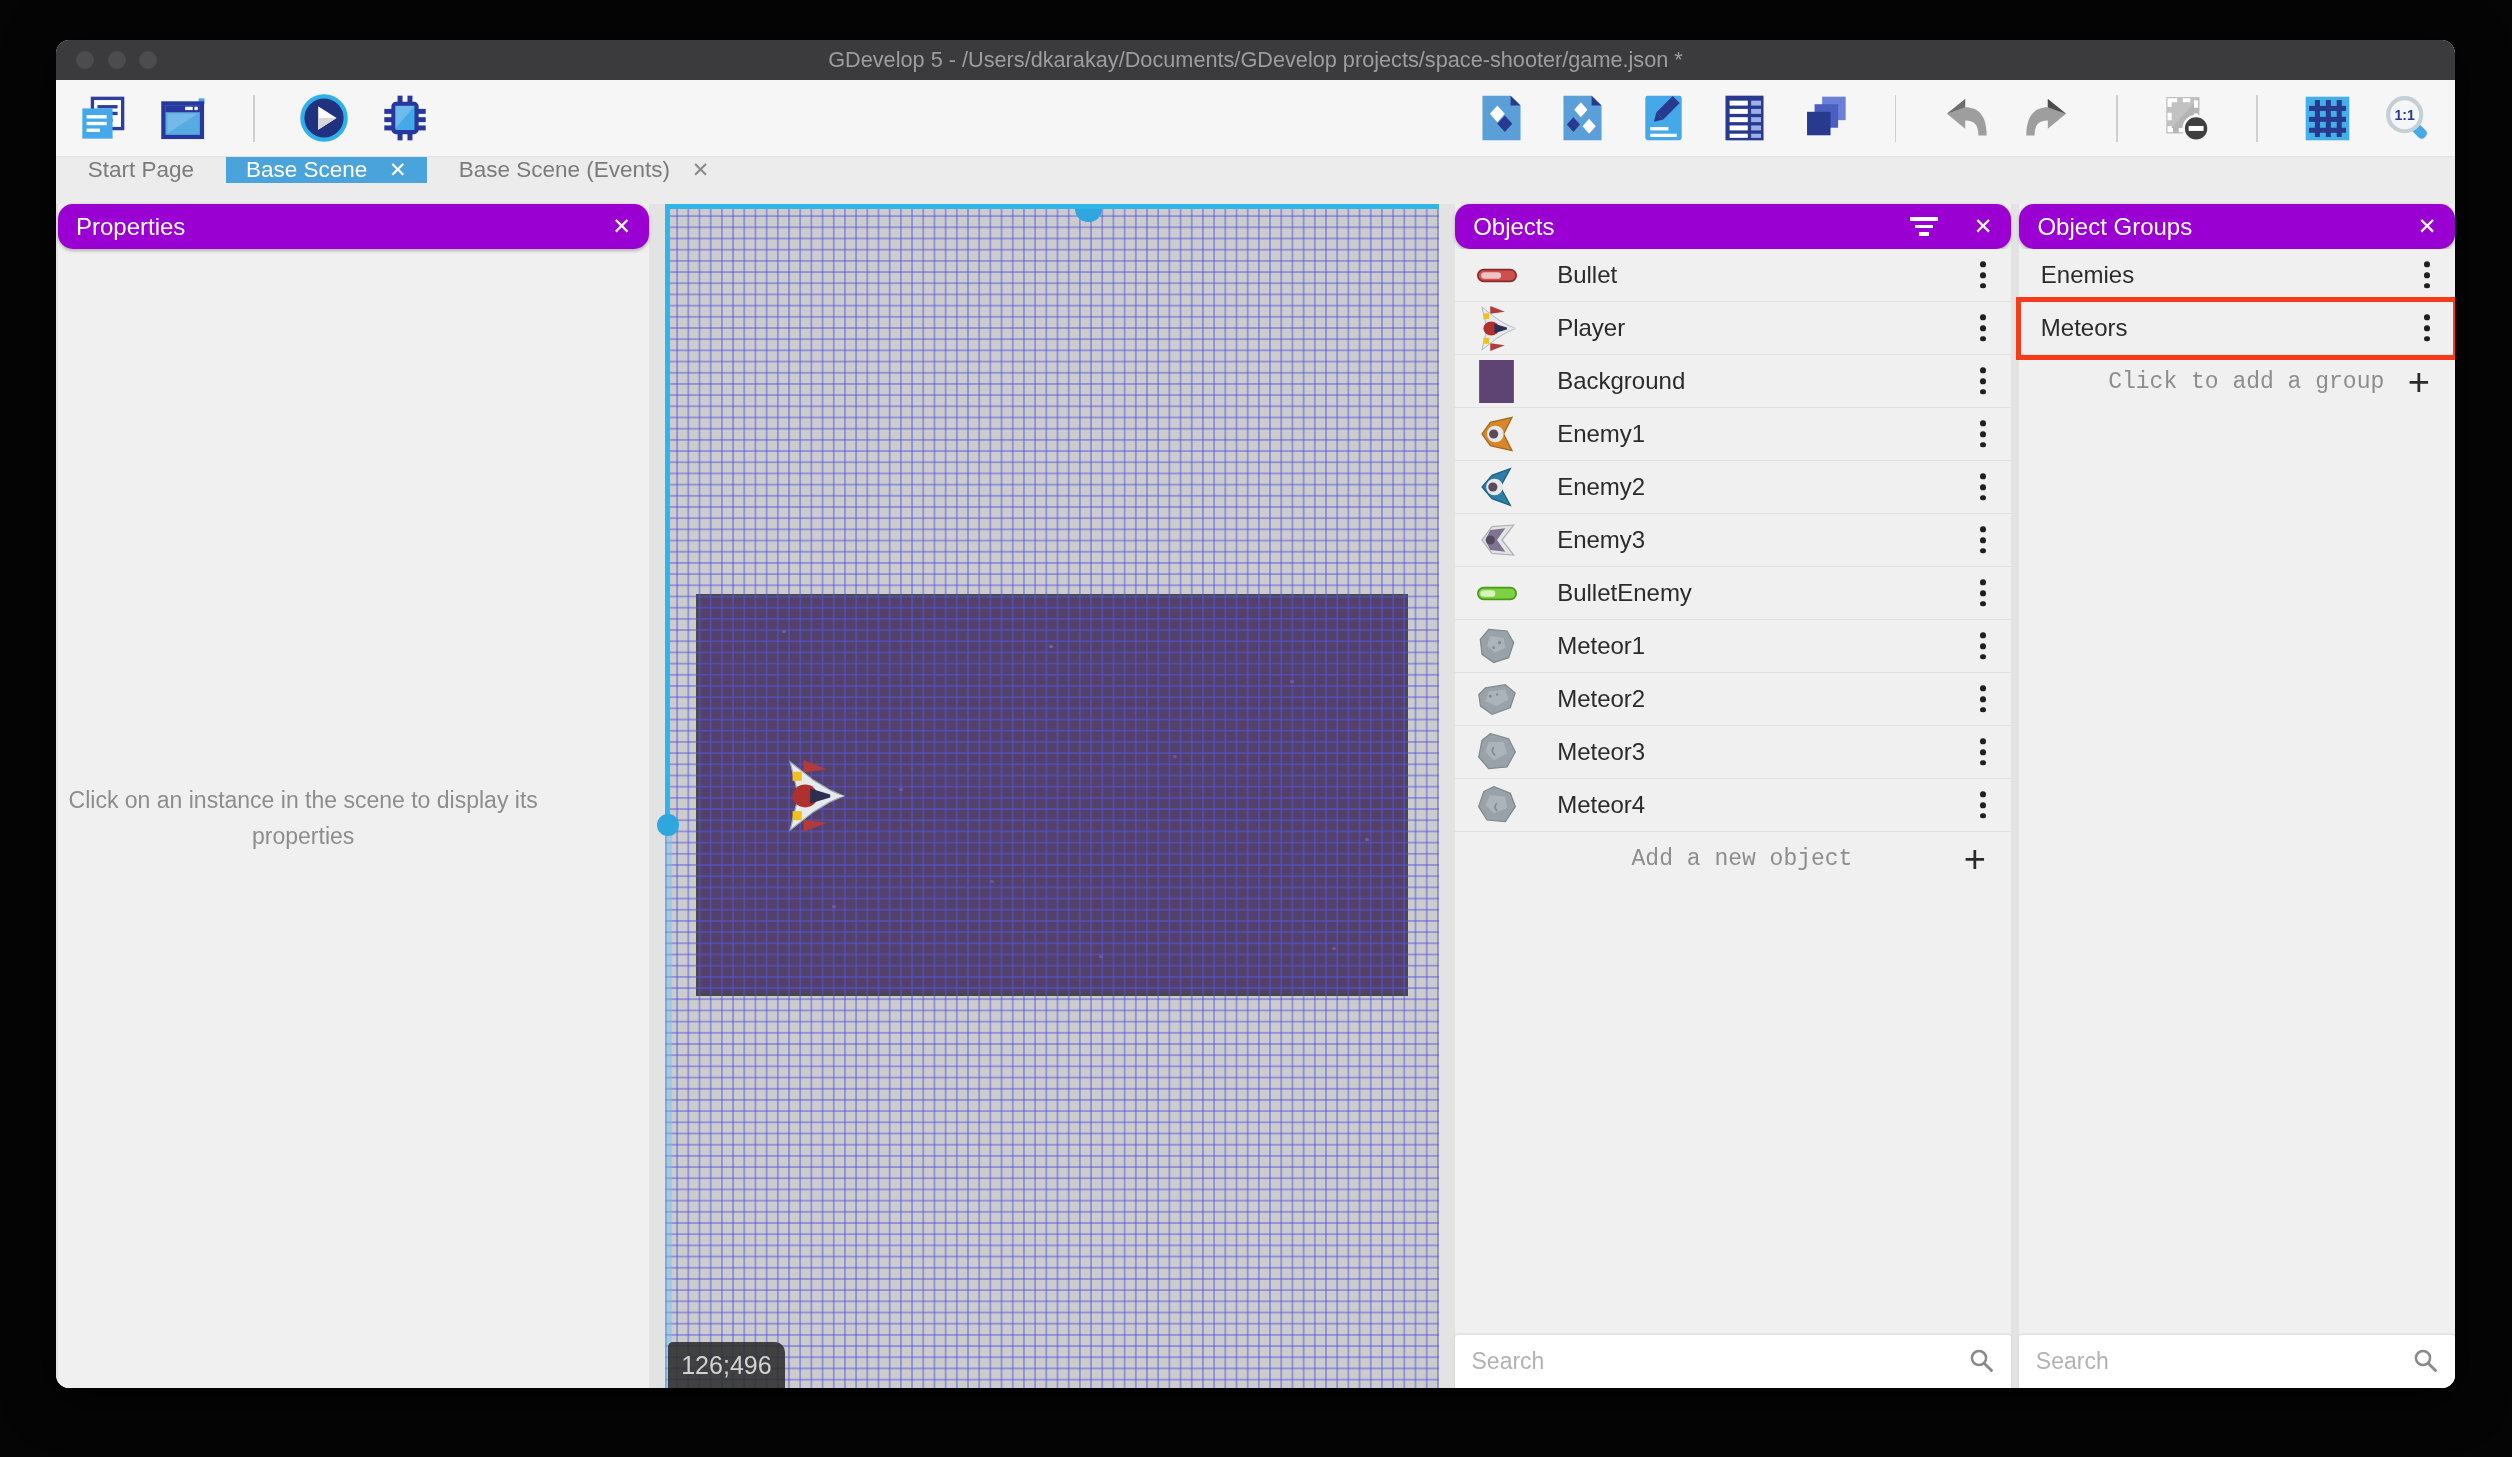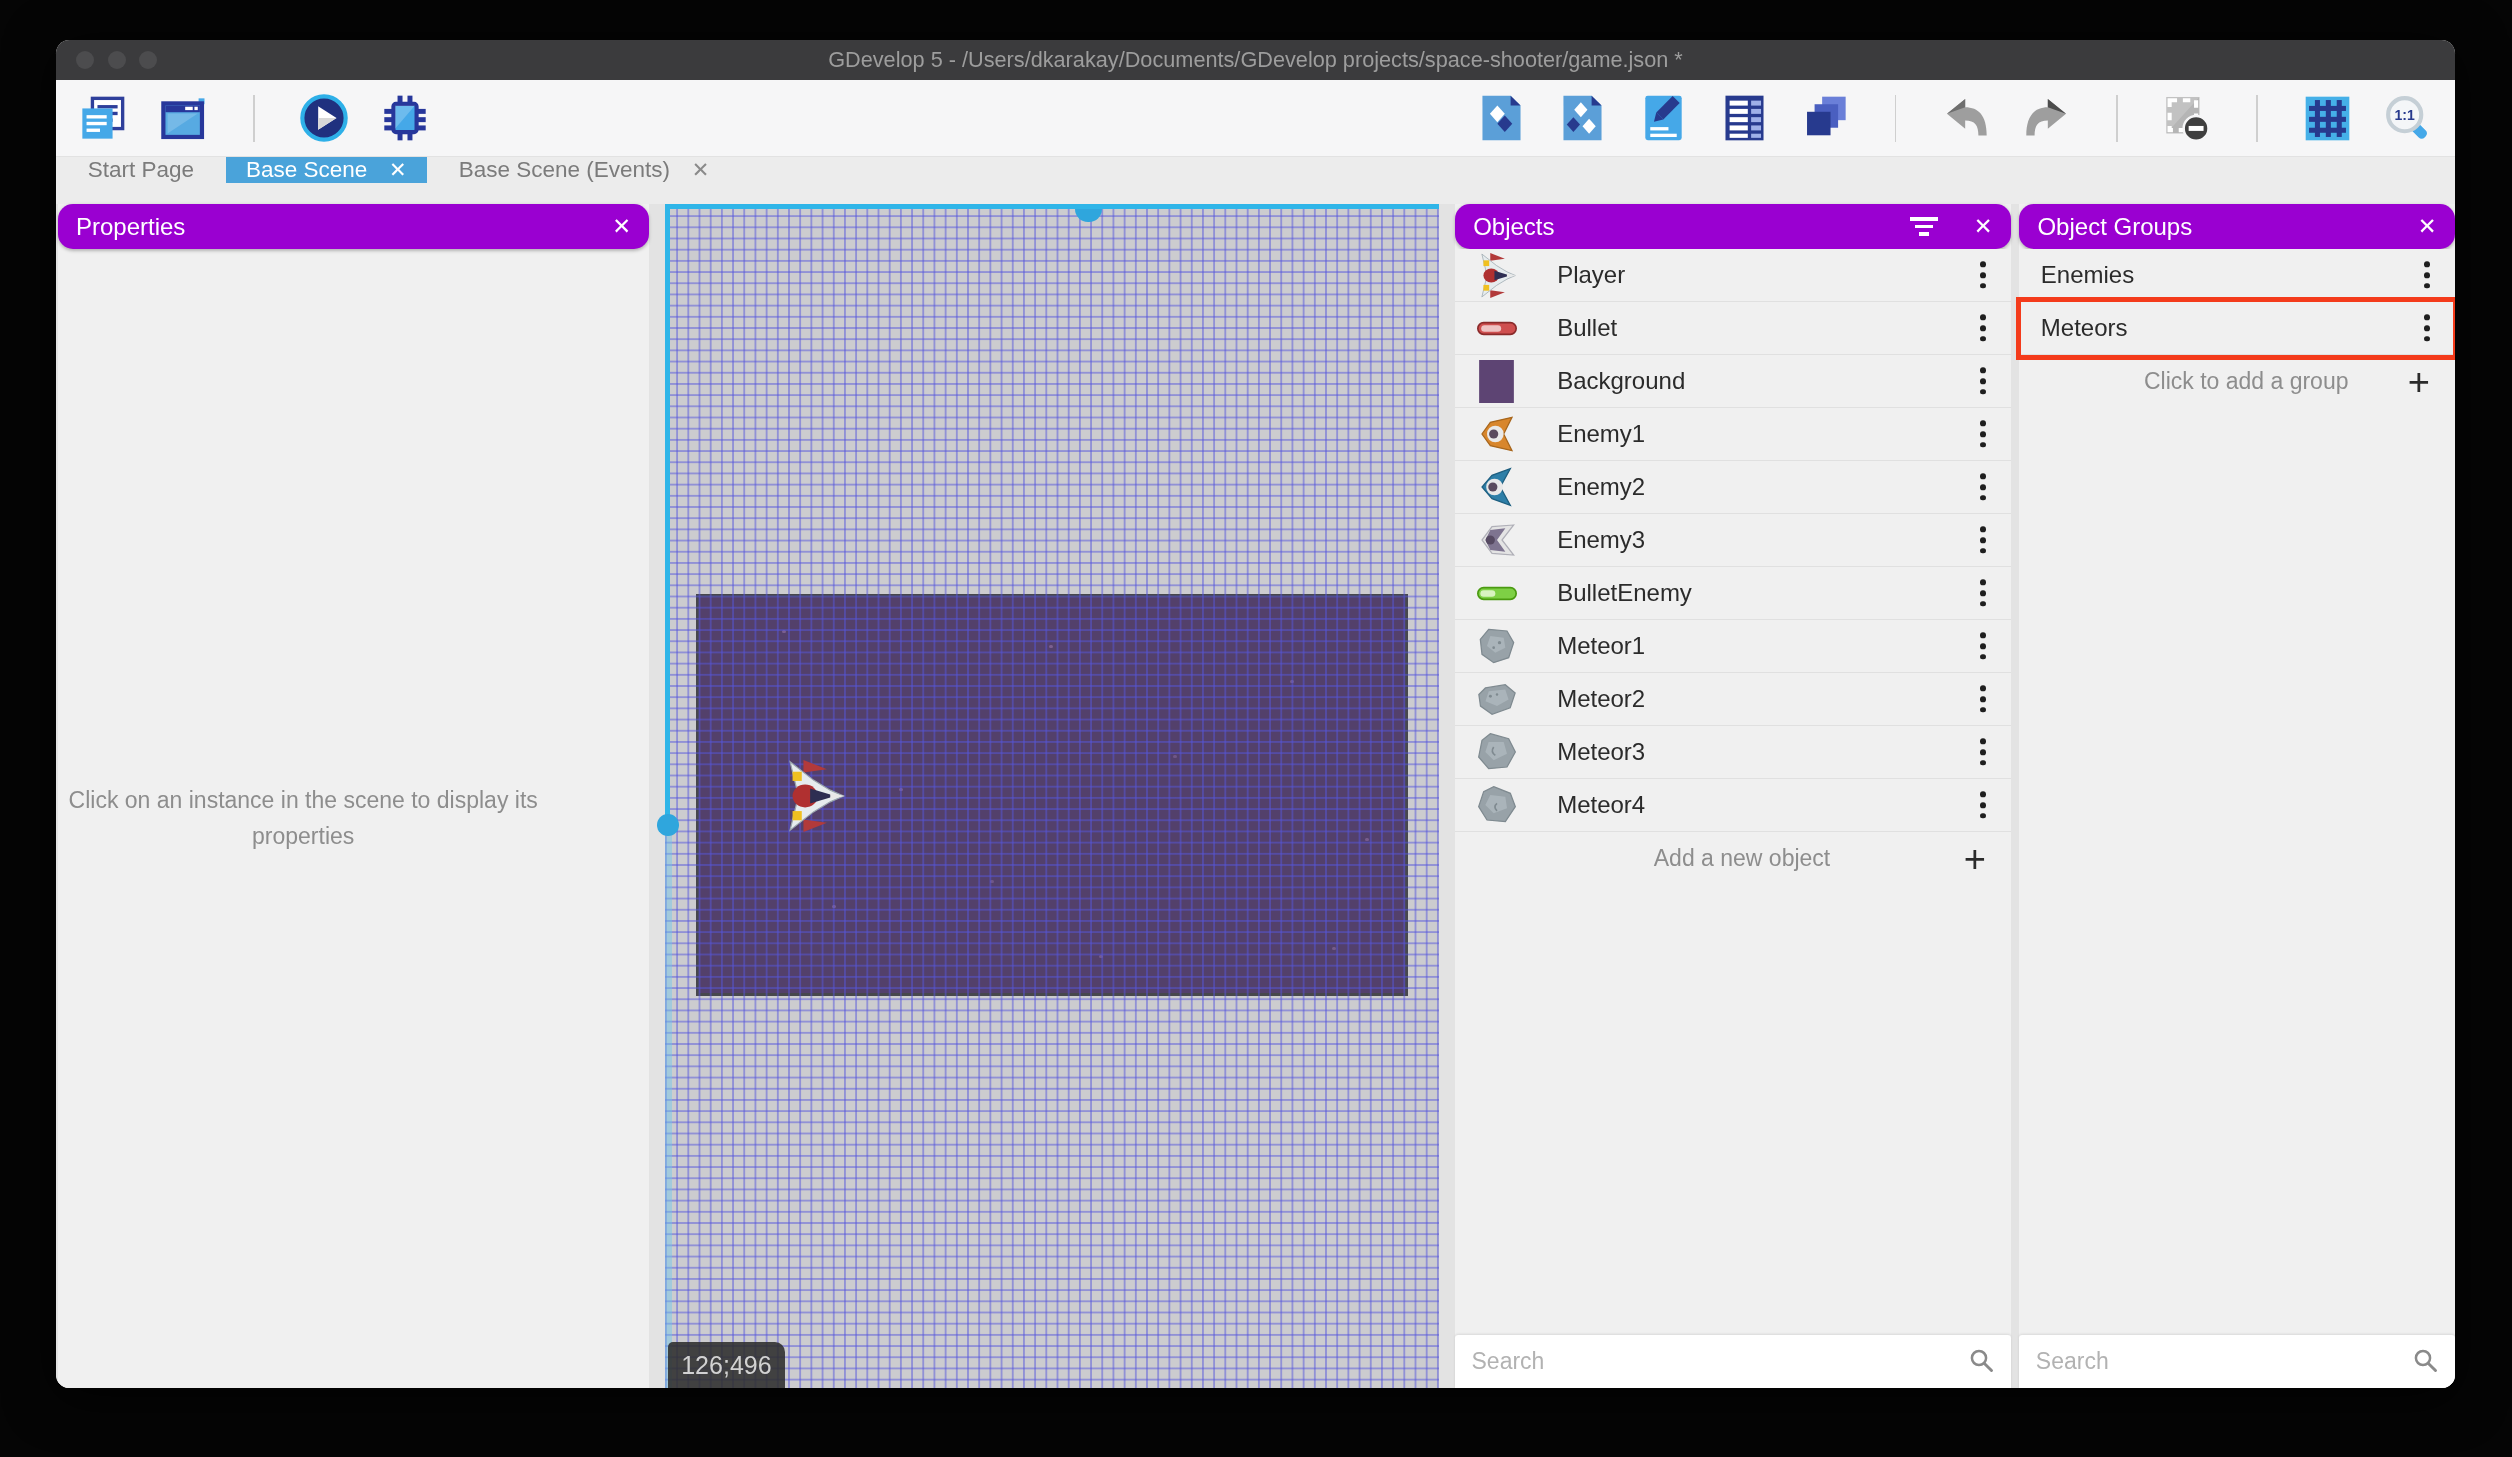--- a/index.html
+++ b/index.html
@@ -85,21 +85,21 @@
   .list-row { height:53px; display:flex; align-items:center; padding-left:18.3px;
               border-bottom:1.7px solid #e0e0e0; position:relative; background:#f0f0f0; }
   .obj-icon { width:47px; height:47px; display:flex; align-items:center; justify-content:center;
               margin-right:37px; flex:0 0 auto; }
   .row-label { font-size:24px; color:#2b2b2b; }
   .kebab { position:absolute; right:25px; top:50%; transform:translateY(-50%);
            display:flex; flex-direction:column; gap:5px; }
   .kebab i { width:5.8px; height:5.8px; border-radius:50%; background:#1f1f1f; display:block; }
   .add-row { height:53px; display:flex; align-items:center; justify-content:center;
              position:relative; border-bottom:0; }
-  .add-label { color:#8d8d8d; font-size:23px; }
+  .add-label { color:#8d8d8d; font-size:23px;font-family:Liberation Mono, monospace; }
   .plus { position:absolute; right:25px; top:50%; transform:translateY(-50%);
           font-size:38px; font-weight:300; color:#2b2b2b; line-height:1; }
 
   .search-bar { position:absolute; left:0; right:0; bottom:0; height:53px; background:#ffffff;
                 display:flex; align-items:center; padding:0 16.7px;
                 border-radius:3.3px 3.3px 0 0; box-shadow:0 -0.8px 2.5px rgba(0,0,0,0.10); }
   .search-bar input { border:none; outline:none; background:transparent; flex:1;
                       font-size:23px; color:#a16207; font-family:"Liberation Sans", sans-serif; }
   .search-bar input::placeholder { color:#b2b2b2; }
   .search-glyph { flex:0 0 auto; }
@@ -333,20 +333,35 @@
             <i></i>
             <i></i>
             <i></i>
           </span>
         <span class="panel-x">✕</span>
       </div>
 
       <div>
         <div class="list-row">
           <span class="obj-icon">
+            <svg width="40" height="15" viewBox="0 0 48 18">
+              <rect x="1" y="2" width="46" height="14" rx="7" fill="#cf4f4f" stroke="#8a2a2a" stroke-width="2"></rect>
+              <rect x="5" y="5" width="24" height="8" rx="4" fill="#eec3c3"></rect>
+            </svg>
+          </span>
+          <span class="row-label">Bullet</span>
+          <span class="kebab">
+              <i></i>
+              <i></i>
+              <i></i>
+            </span>
+        </div>
+
+        <div class="list-row">
+          <span class="obj-icon">
             <svg width="43" height="45" viewBox="0 0 40 43">
               <polygon points="14,0 28,5.5 14,7.5" fill="#b23a3a"></polygon>
                 <polygon points="14,43 28,37.5 14,35.5" fill="#b23a3a"></polygon>
               <polygon points="6,1 20,12 30,18 38,21.5 30,25 20,31 6,42 11,21.5" fill="#e6ecee" stroke="#9aa6ad" stroke-width="0.7"></polygon>
               <rect x="7.5" y="7" width="5.5" height="5.5" fill="#f0c020"></rect>
                 <rect x="7.5" y="30.5" width="5.5" height="5.5" fill="#f0c020"></rect>
               <ellipse cx="15" cy="21.5" rx="7.5" ry="6.8" fill="#b03030"></ellipse>
                 <polygon points="18,17 33,21.5 18,26" fill="#2e2e52"></polygon>
               <polygon points="30,19.5 38.5,21.5 30,23.5" fill="#e8e8e8"></polygon>
             </svg>
@@ -354,35 +369,20 @@
           <span class="row-label">Player</span>
           <span class="kebab">
               <i></i>
               <i></i>
               <i></i>
             </span>
         </div>
 
         <div class="list-row">
           <span class="obj-icon">
-            <svg width="40" height="15" viewBox="0 0 48 18">
-              <rect x="1" y="2" width="46" height="14" rx="7" fill="#cf4f4f" stroke="#8a2a2a" stroke-width="2"></rect>
-              <rect x="5" y="5" width="24" height="8" rx="4" fill="#eec3c3"></rect>
-            </svg>
-          </span>
-          <span class="row-label">Bullet</span>
-          <span class="kebab">
-              <i></i>
-              <i></i>
-              <i></i>
-            </span>
-        </div>
-
-        <div class="list-row">
-          <span class="obj-icon">
             <svg width="35" height="43" viewBox="0 0 42 52">
                 <rect width="42" height="52" fill="#5d4473"></rect>
               </svg>
           </span>
           <span class="row-label">Background</span>
           <span class="kebab">
               <i></i>
               <i></i>
               <i></i>
             </span>

